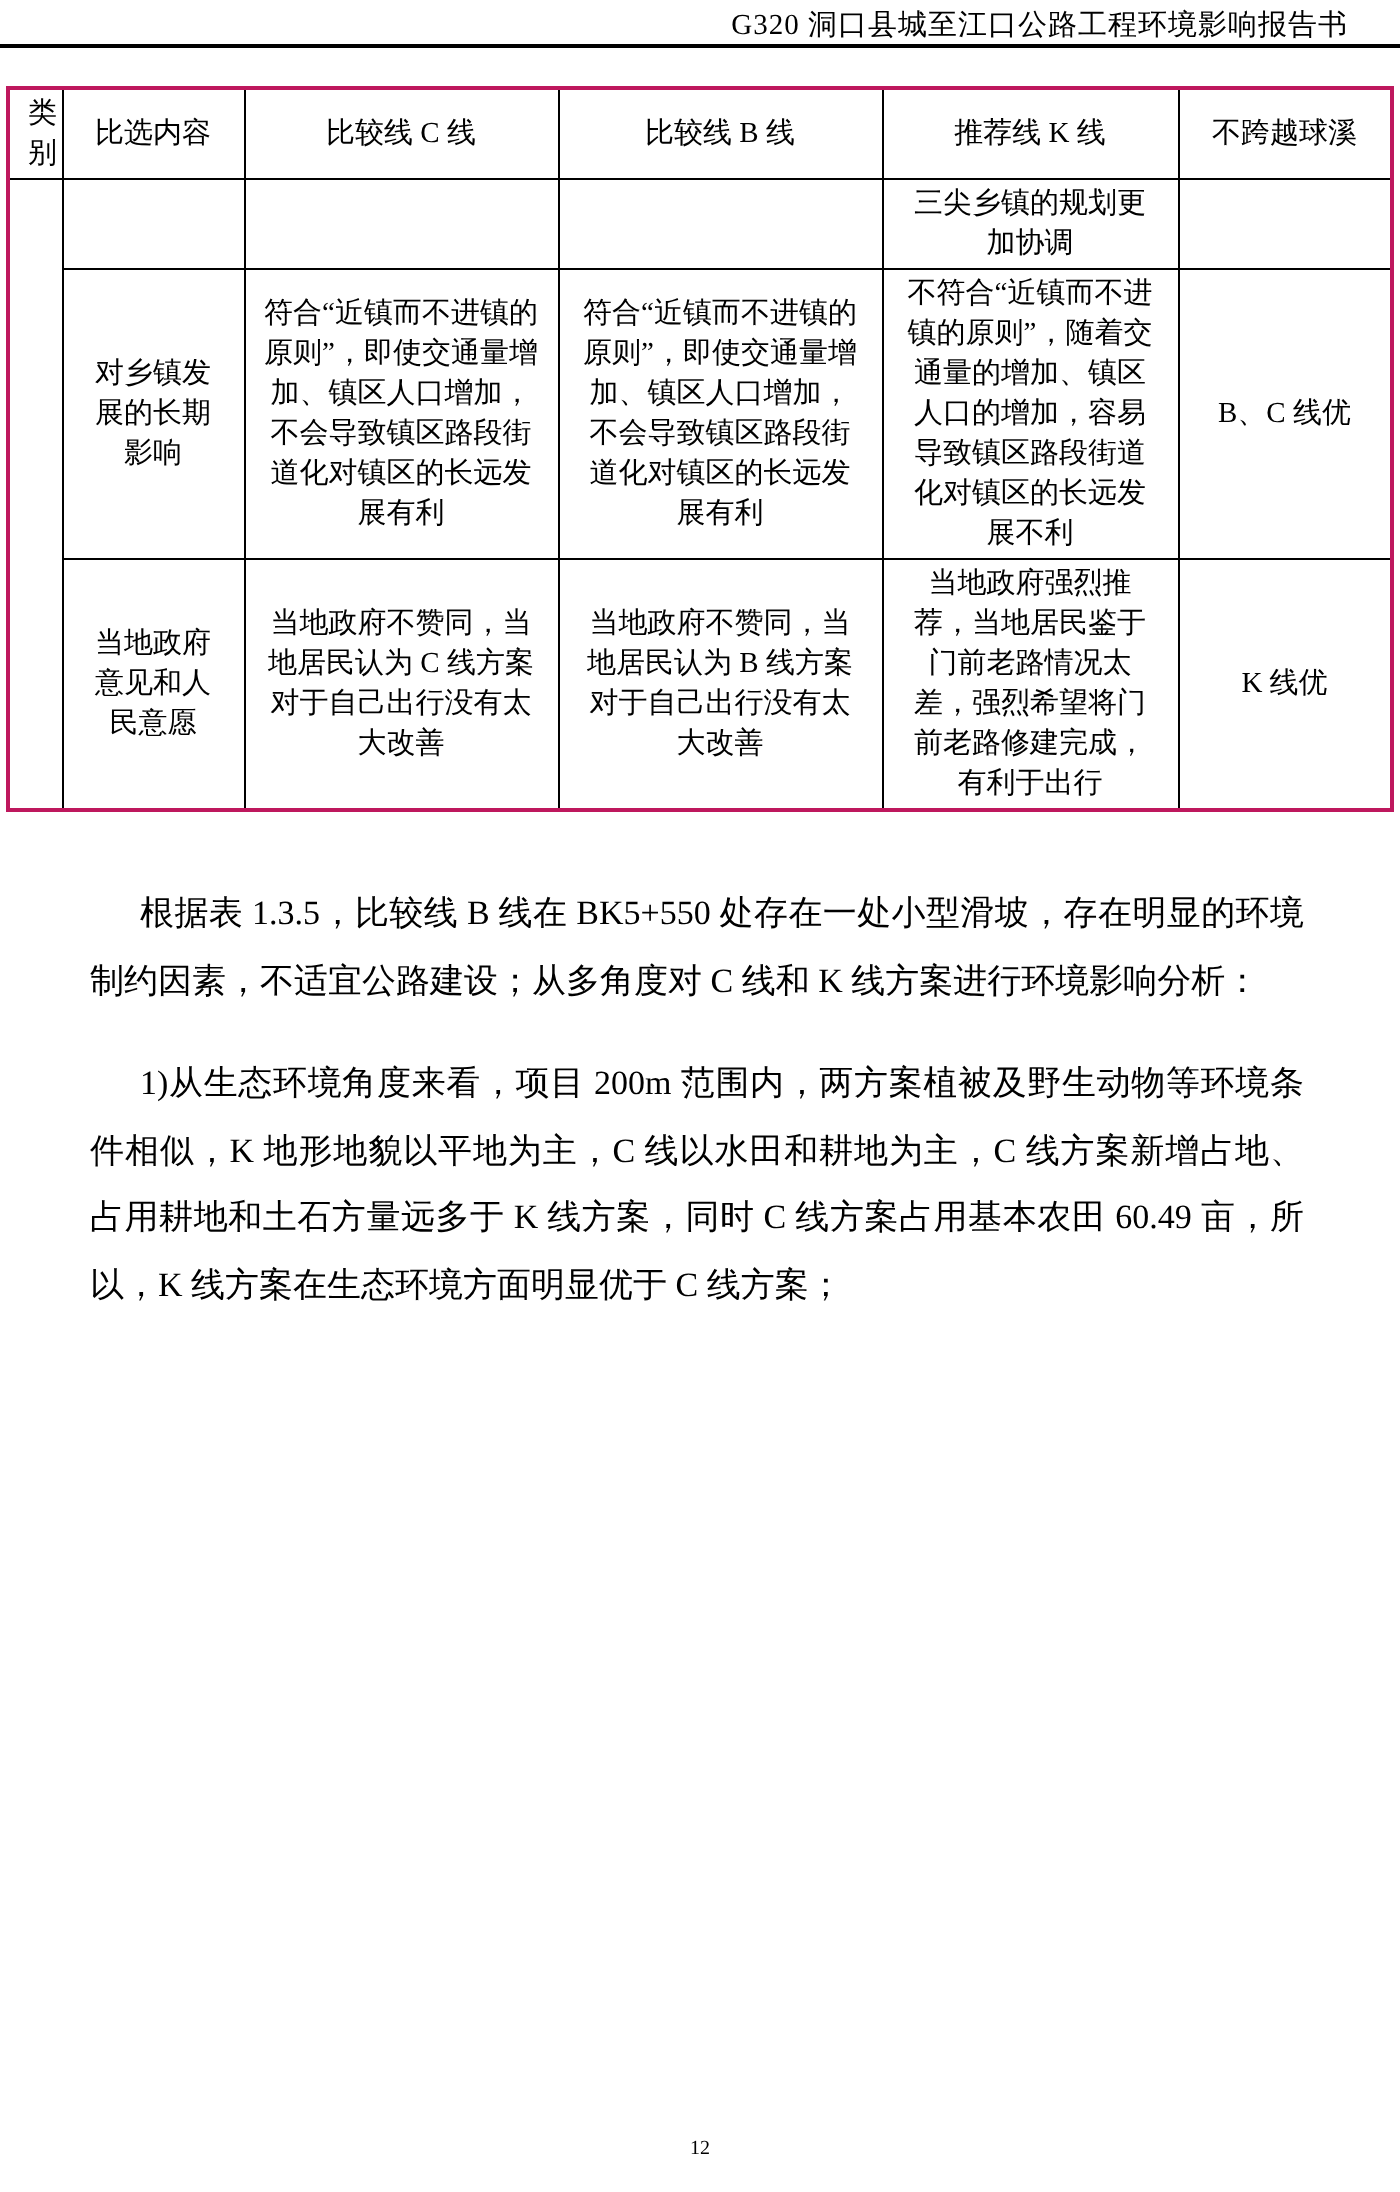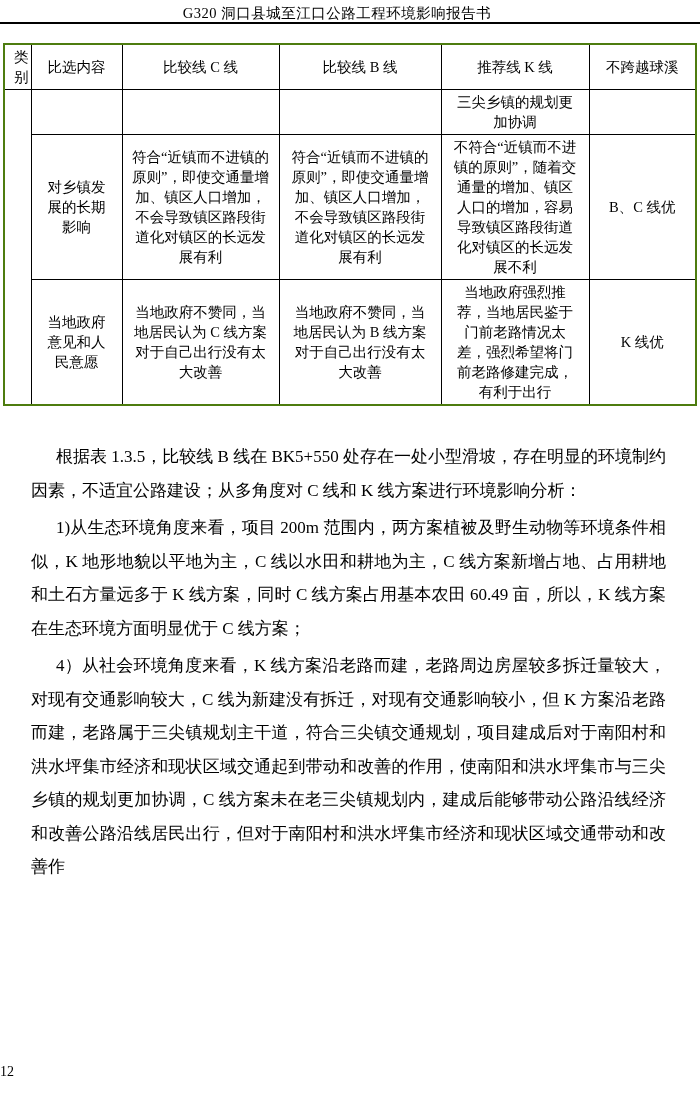--- a/index.html
+++ b/index.html
@@ -11,34 +11,34 @@
     background: #ffffff;
     color: #000000;
     font-family: "Liberation Serif", "DejaVu Serif", serif;
     overflow: hidden;
   }
 
   
   .page-header {
     height: 24px;
     padding: 5px 26px 0 0;
-    text-align: center;
+    text-align: right;
     font-size: 14.5px;
     line-height: 17px;
     border-bottom: 2px solid #000;
     letter-spacing: 0.5px;
   }
 
   
   .cmp-table {
     border-collapse: collapse;
     table-layout: fixed;
     width: 692px;
     margin: 19px 0 0 3px;
-    border: 2px solid #4d7c0f;
+    border: 2px solid #be185d;
   }
   .cmp-table th, .cmp-table td {
     border: 1px solid #000;
     font-weight: normal;
     font-size: 14.5px;
     line-height: 20px;
     text-align: center;
     vertical-align: middle;
     padding: 2px 9px;
     overflow: hidden;
@@ -49,29 +49,30 @@
   tr.h-r2 { height: 143px; }
   tr.h-r3 { height: 122px; }
 
   
   .body-text {
     margin: 34px 30px 0 27px;
     font-size: 17px;
     line-height: 33.5px;
     text-align: justify;
   }
-  .body-text p { margin: 4px; padding: 0; text-indent: 25px; }
+  .body-text p { margin: 18px; padding: 0; text-indent: 25px; }
 
   
   .page-footer {
     position: absolute;
     bottom: 16px;
     left: 0;
     width: 100%;
-    font-size: 14px;
+    text-align: center;
+    font-size: 10px;
   }
 </style>
 </head>
 <body>
 
 <header class="page-header">
   <span>G320 洞口县城至江口公路工程环境影响报告书</span>
 </header>
 
 <table class="cmp-table">
@@ -115,18 +116,17 @@
       <td>当地政府不赞同，当地居民认为 B 线方案对于自己出行没有太大改善</td>
       <td>当地政府强烈推荐，当地居民鉴于门前老路情况太差，强烈希望将门前老路修建完成，有利于出行</td>
       <td>K 线优</td>
     </tr>
   </tbody>
 </table>
 
 <main class="body-text">
   <p>根据表 1.3.5，比较线 B 线在 BK5+550 处存在一处小型滑坡，存在明显的环境制约因素，不适宜公路建设；从多角度对 C 线和 K 线方案进行环境影响分析：</p>
   <p>1)从生态环境角度来看，项目 200m 范围内，两方案植被及野生动物等环境条件相似，K 地形地貌以平地为主，C 线以水田和耕地为主，C 线方案新增占地、占用耕地和土石方量远多于 K 线方案，同时 C 线方案占用基本农田 60.49 亩，所以，K 线方案在生态环境方面明显优于 C 线方案；</p>
-  <p>4）从社会环境角度来看，K 线方案沿老路而建，老路周边房屋较多拆迁量较大，对现有交通影响较大，C 线为新建没有拆迁，对现有交通影响较小，但 K 方案沿老路而建，老路属于三尖镇规划主干道，符合三尖镇交通规划，项目建成后对于南阳村和洪水坪集市经济和现状区域交通起到带动和改善的作用，使南阳和洪水坪集市与三尖乡镇的规划更加协调，C 线方案未在老三尖镇规划内，建成后能够带动公路沿线经济和改善公路沿线居民出行，但对于南阳村和洪水坪集市经济和现状区域交通带动和改善作</p>
 </main>
 
 <footer class="page-footer">
   <span>12</span>
 </footer>
 
 </body></html>

